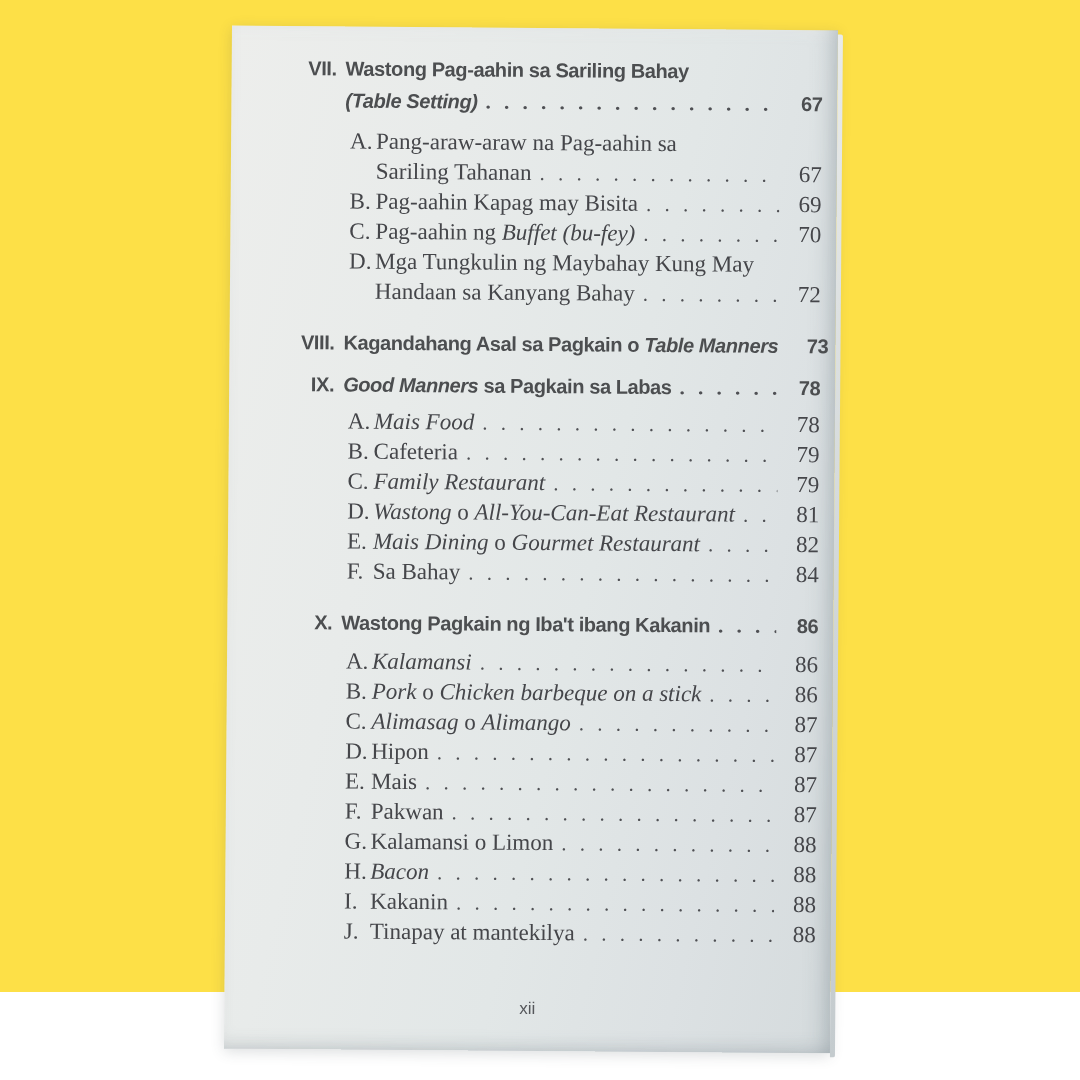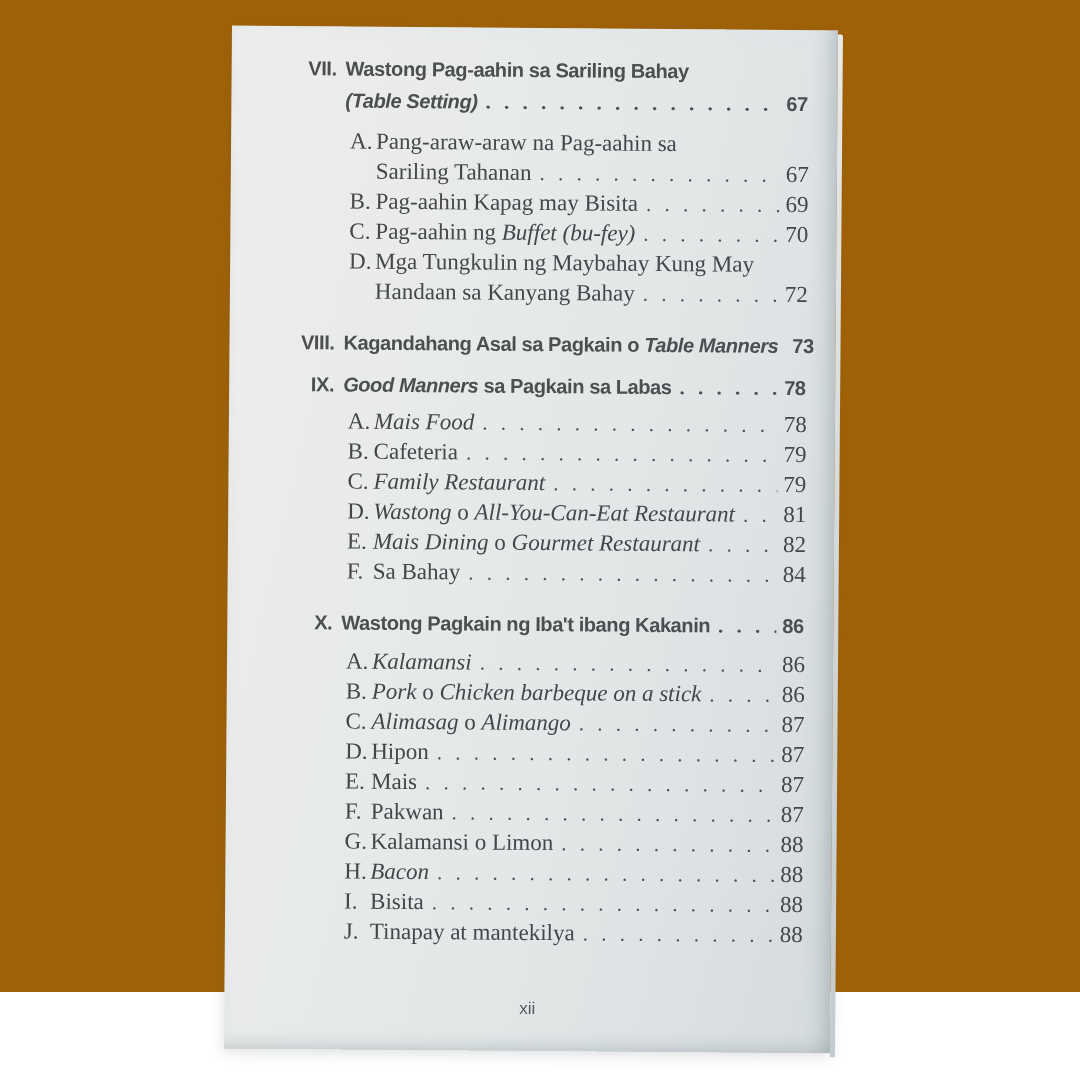--- a/index.html
+++ b/index.html
@@ -8,21 +8,21 @@
     width: 1080px;
     height: 1080px;
     background: #ffffff;
     overflow: hidden;
     font-family: "Liberation Sans", sans-serif;
   }
   .photo-stage {
     position: relative;
     width: 1080px;
     height: 992px;
-    background: #a16207;
+    background: #fde047;
   }
   
   .book-page {
     position: absolute;
     left: 232px;
     top: 28px;
     width: 606px;
     height: 1023px;
     background: linear-gradient(103deg, #edeeec 0%, #e8ebea 30%, #e2e7e7 58%, #dce1e3 80%, #d5dbdd 100%);
     box-shadow: 0 3px 14px rgba(60, 70, 80, 0.18),
@@ -101,20 +101,21 @@
   .dots::after {
     content: ". . . . . . . . . . . . . . . . . . . . . . . . . . . . . . . . . . . . . . . . . . . . . . . . . . . . . . . . . . . .";
     font-family: "Liberation Serif", serif;
     font-size: 21px;
     letter-spacing: 4px;
     color: #4f5054;
   }
   .pg {
     flex: none;
     width: 36px;
+    text-align: right;
   }
   .footer-folio {
     position: absolute;
     left: 0;
     right: 0;
     bottom: 32px;
     text-align: center;
     font-family: "Liberation Sans", sans-serif;
     font-size: 17px;
     color: #55575b;
@@ -277,21 +278,21 @@
               <span class="pg">88</span>
             </div>
             <div class="i-row">
               <span class="let-col">H.</span>
               <span class="i-body"><span class="it">Bacon </span></span>
               <span class="dots"></span>
               <span class="pg">88</span>
             </div>
             <div class="i-row">
               <span class="let-col">I.</span>
-              <span class="i-body"><span>Bisita</span></span>
+              <span class="i-body"><span>Kakanin</span></span>
               <span class="dots"></span>
               <span class="pg">88</span>
             </div>
             <div class="i-row">
               <span class="let-col">J.</span>
               <span class="i-body"><span>Tinapay at mantekilya </span></span>
               <span class="dots"></span>
               <span class="pg">88</span>
             </div>
           </div>

